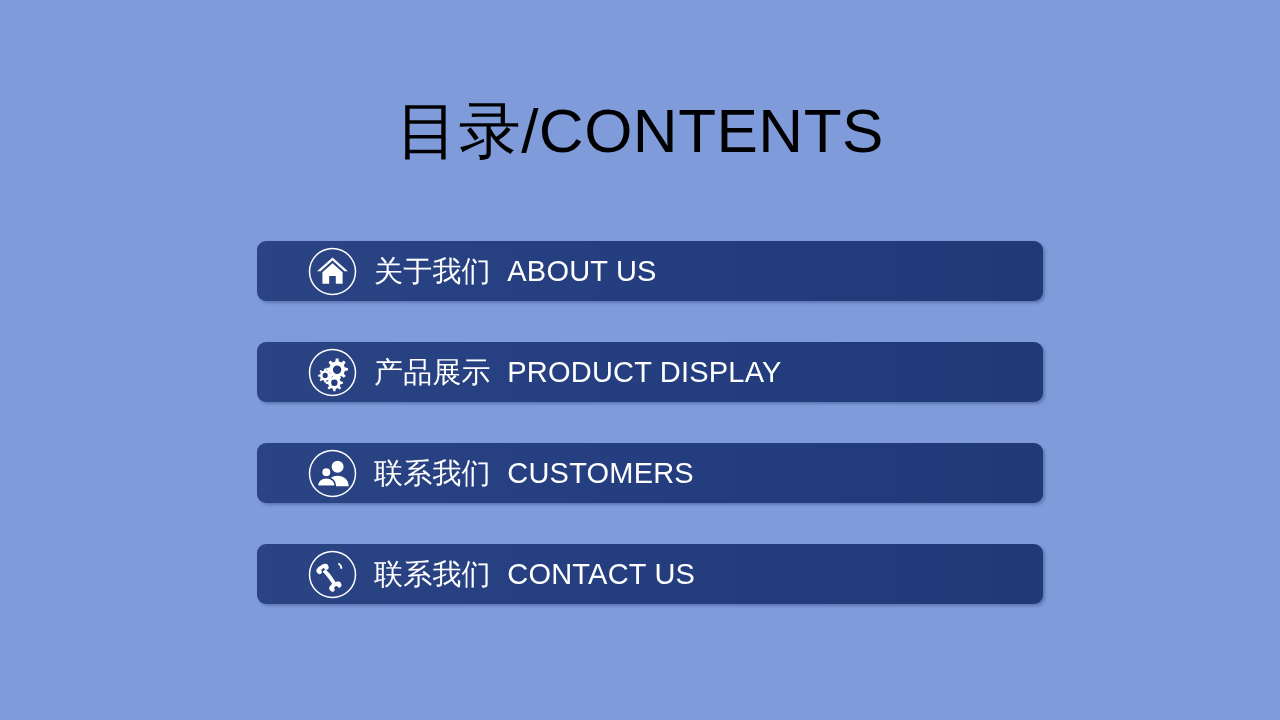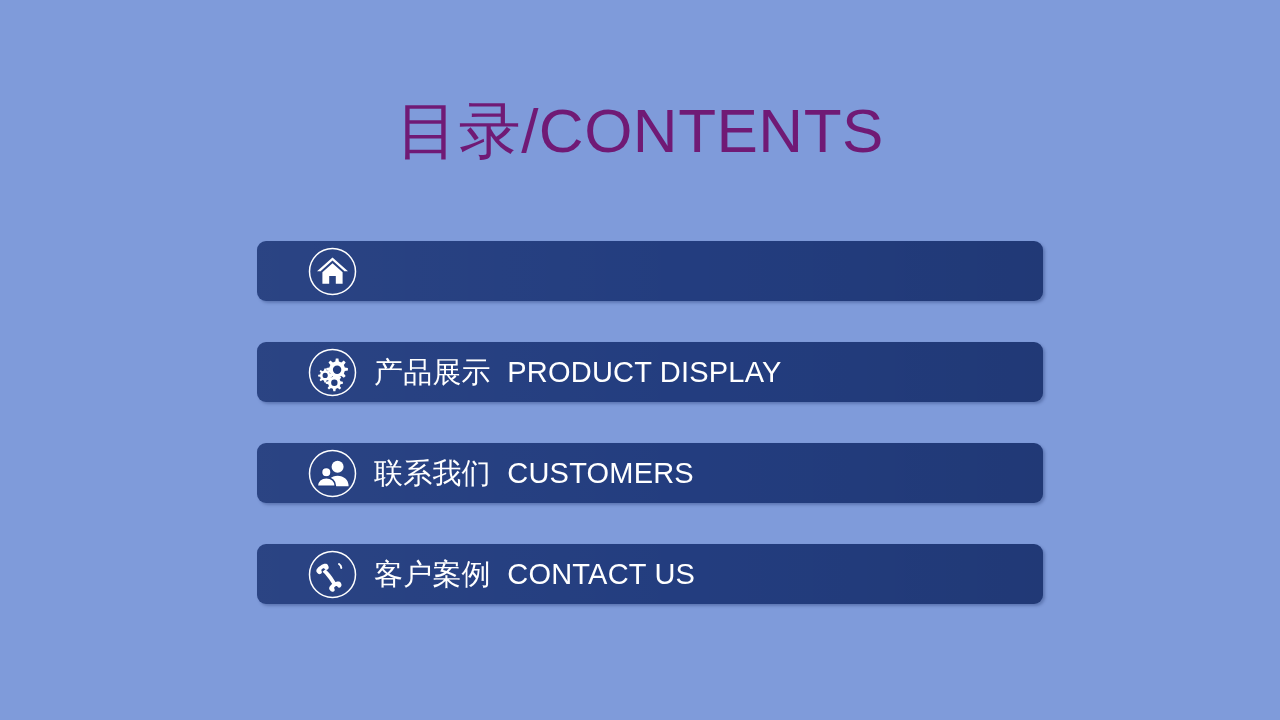--- a/index.html
+++ b/index.html
@@ -27,21 +27,21 @@
     top: 98px;
     width: 1280px;
     text-align: center;
   }
   #page-title {
     display: inline-block;
     font-size: 62px;
     line-height: 1.05;
     font-weight: 300;
     letter-spacing: 0.5px;
-    color: #701a75;
+    color: #000000;
     white-space: nowrap;
   }
 
   
   #contents-list {
     position: absolute;
     left: 257px;
     top: 241px;
     width: 786px;
   }
@@ -114,20 +114,21 @@
   <div id="contents-list">
 
     <div class="contents-row">
       <span class="row-icon">
         <svg viewBox="0 0 49 49" xmlns="http://www.w3.org/2000/svg">
           <circle cx="24.5" cy="24.5" r="23" fill="none" stroke="#ffffff" stroke-width="1.5"></circle>
           <path d="M24.5 10.5 L40 24.2 L36.2 24.2 L36.2 23.9 L24.5 13.6 L12.8 23.9 L12.8 24.2 L9 24.2 Z" fill="#ffffff"></path>
           <path d="M24.5 16.2 L34.6 25.2 L34.6 36.8 L27.8 36.8 L27.8 28.9 L21.2 28.9 L21.2 36.8 L14.4 36.8 L14.4 25.2 Z" fill="#ffffff"></path>
         </svg>
       </span>
+      <span class="row-label">关于我们  ABOUT US</span>
     </div>
 
     <div class="contents-row">
       <span class="row-icon">
         <svg viewBox="0 0 49 49" xmlns="http://www.w3.org/2000/svg">
           <circle cx="24.5" cy="24.5" r="23" fill="none" stroke="#ffffff" stroke-width="1.5"></circle>
 
           <g fill="#ffffff">
             <path d="M27.8 10.4 l2.6 0 l0.5 3.1 a9.2 9.2 0 0 1 2.4 1.0 l2.5 -1.9 l1.9 1.9 l-1.9 2.5 a9.2 9.2 0 0 1 1.0 2.4 l3.1 0.5 l0 2.6 l-3.1 0.5 a9.2 9.2 0 0 1 -1.0 2.4 l1.9 2.5 l-1.9 1.9 l-2.5 -1.9 a9.2 9.2 0 0 1 -2.4 1.0 l-0.5 3.1 l-2.6 0 l-0.5 -3.1 a9.2 9.2 0 0 1 -2.4 -1.0 l-2.5 1.9 l-1.9 -1.9 l1.9 -2.5 a9.2 9.2 0 0 1 -1.0 -2.4 l-3.1 -0.5 l0 -2.6 l3.1 -0.5 a9.2 9.2 0 0 1 1.0 -2.4 l-1.9 -2.5 l1.9 -1.9 l2.5 1.9 a9.2 9.2 0 0 1 2.4 -1.0 Z"></path>
             <circle cx="29.1" cy="21.7" r="4.2" fill="#233d7f"></circle>
@@ -171,17 +172,17 @@
             <path d="M19.0 10.6 c3.8 0 6.6 1.2 6.6 3.6 c0 2.3 -1.1 3.5 -2.6 3.5 c-1.5 0 -2.1 -0.9 -2.1 -2.0 c0 -1.0 -0.7 -1.4 -1.9 -1.4 c-1.2 0 -1.9 0.4 -1.9 1.4 c0 1.1 -0.6 2.0 -2.1 2.0 c-1.5 0 -2.6 -1.2 -2.6 -3.5 c0 -2.4 2.8 -3.6 6.6 -3.6 Z" fill="#ffffff"></path>
 
             <path d="M17.6 16.8 c1.2 4.3 1.6 8.9 1.6 13.2 c0 1.6 0.1 3.2 0.3 4.8 l3.8 -0.5 c-0.2 -1.5 -0.3 -2.9 -0.3 -4.3 c0 -4.5 -0.4 -9.2 -1.7 -13.7 Z" fill="#ffffff"></path>
 
             <path d="M20.5 32.4 c3.8 0 6.6 1.2 6.6 3.6 c0 2.3 -1.1 3.5 -2.6 3.5 c-1.5 0 -2.1 -0.9 -2.1 -2.0 c0 -1.0 -0.7 -1.4 -1.9 -1.4 c-1.2 0 -1.9 0.4 -1.9 1.4 c0 1.1 -0.6 2.0 -2.1 2.0 c-1.5 0 -2.6 -1.2 -2.6 -3.5 c0 -2.4 2.8 -3.6 6.6 -3.6 Z" fill="#ffffff"></path>
           </g>
 
           <path d="M31.0 14.0 c1.4 0.9 2.2 2.3 2.3 3.9" fill="none" stroke="#ffffff" stroke-width="2.0" stroke-linecap="round"></path>
         </svg>
       </span>
-      <span class="row-label">客户案例  CONTACT US</span>
+      <span class="row-label">联系我们  CONTACT US</span>
     </div>
 
   </div>
 </div>
 
 </body></html>

